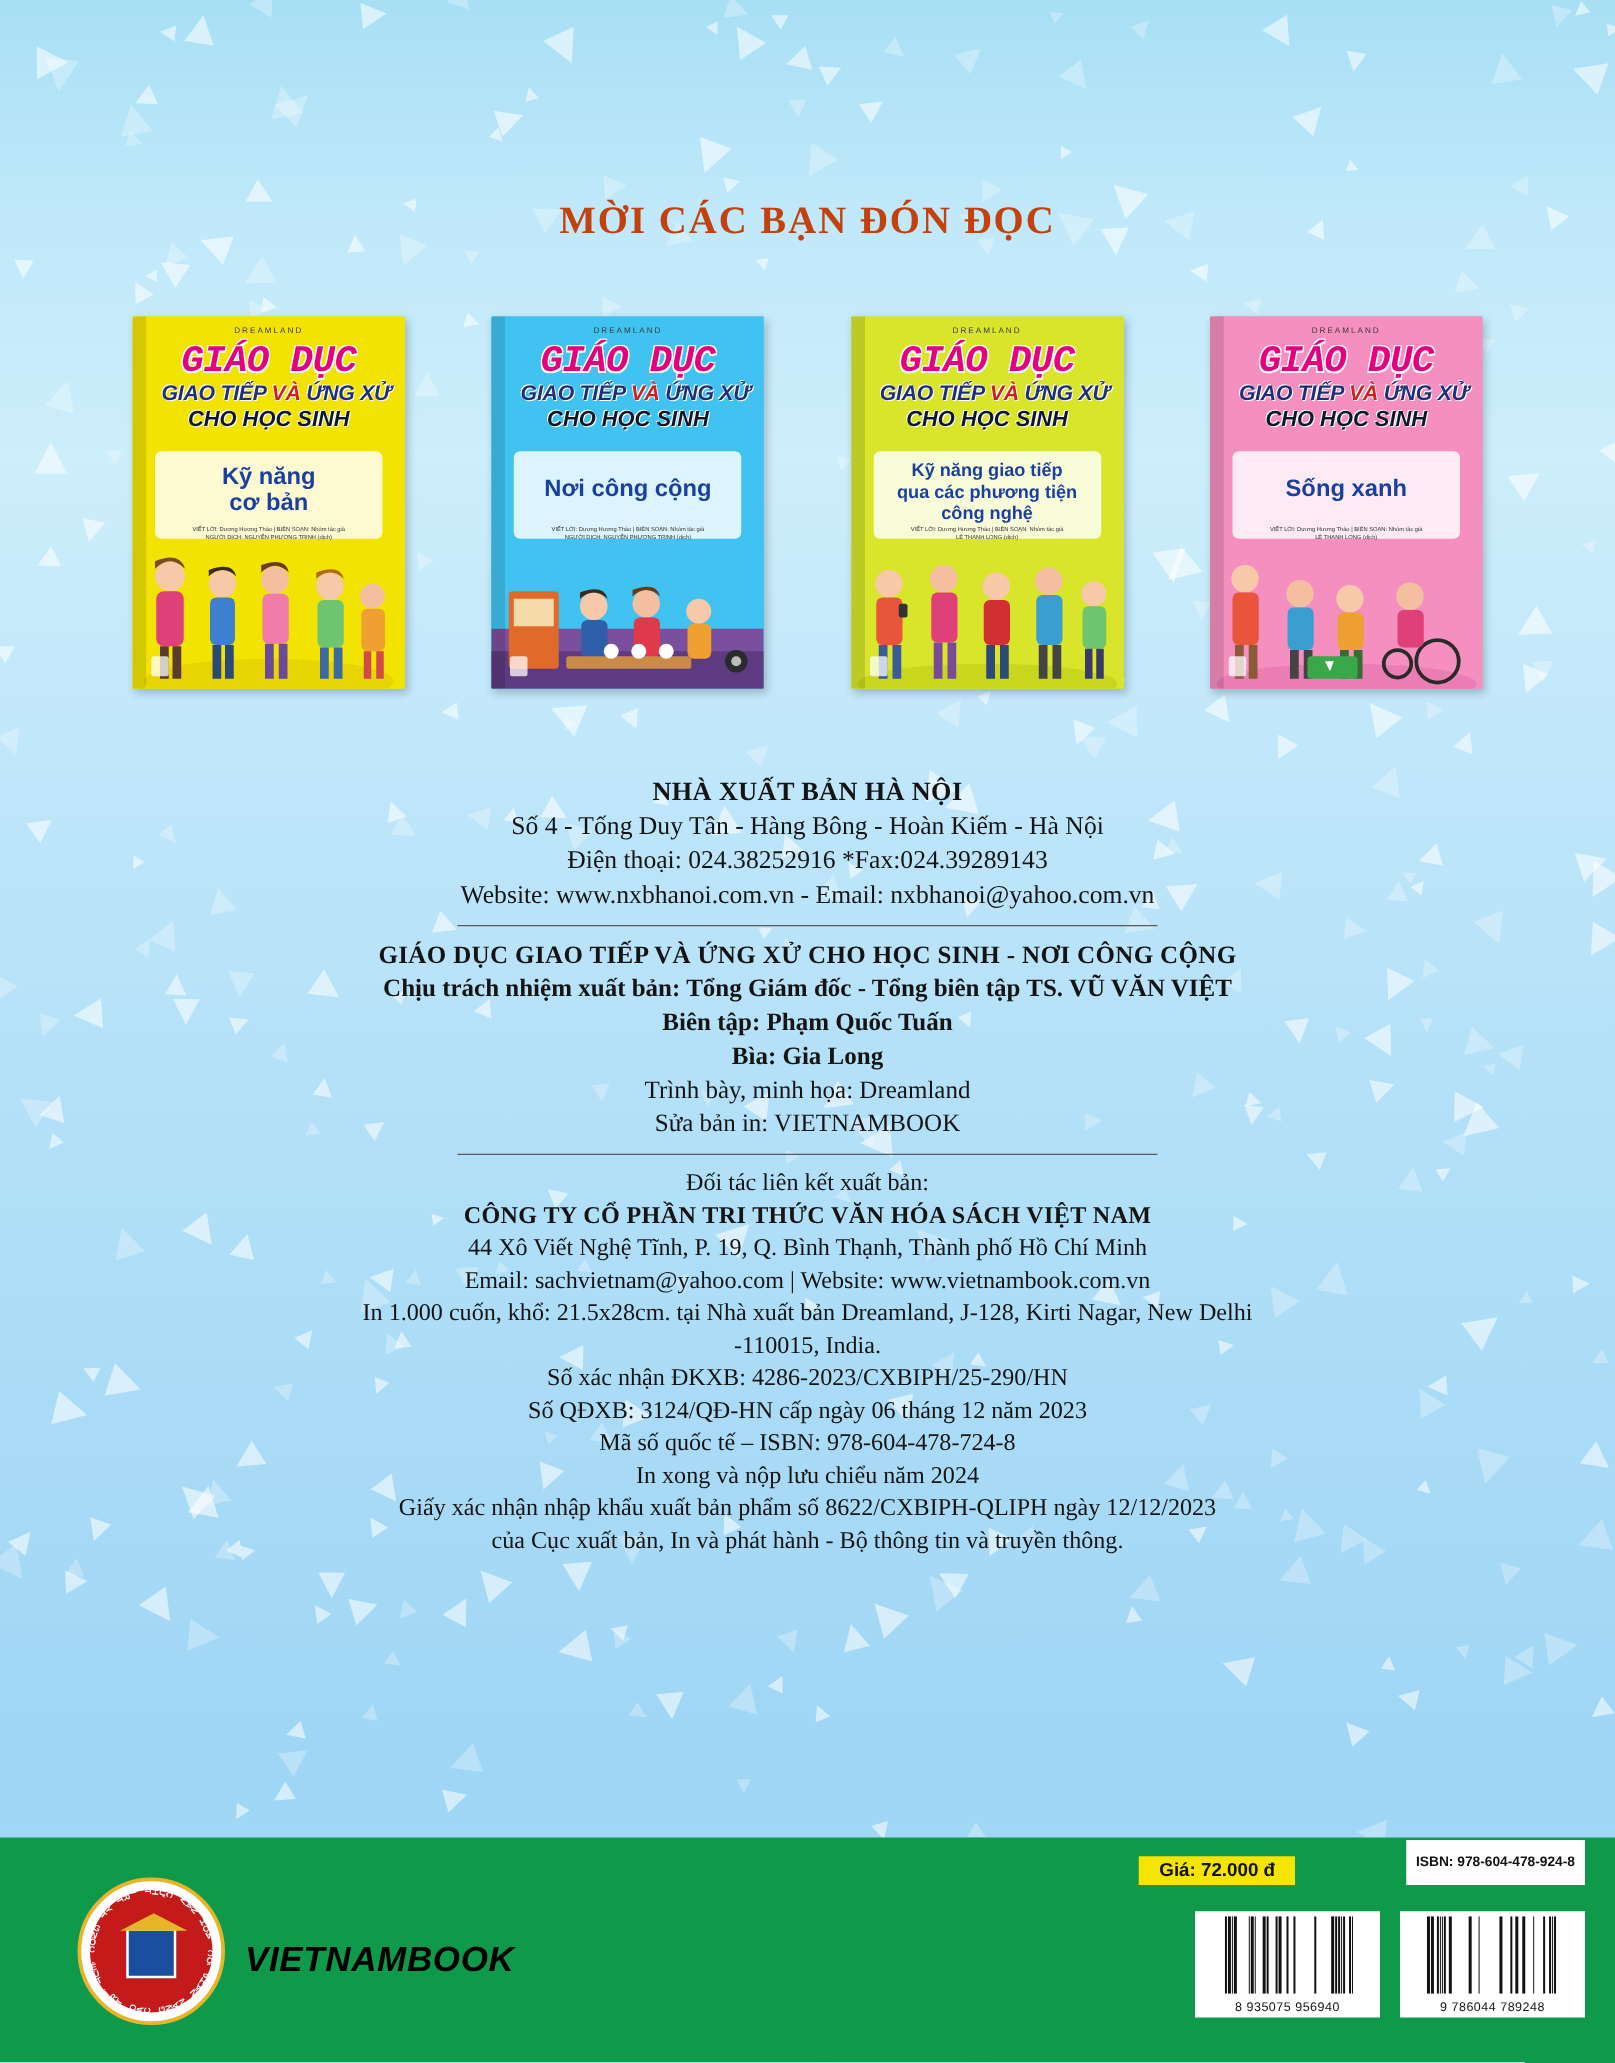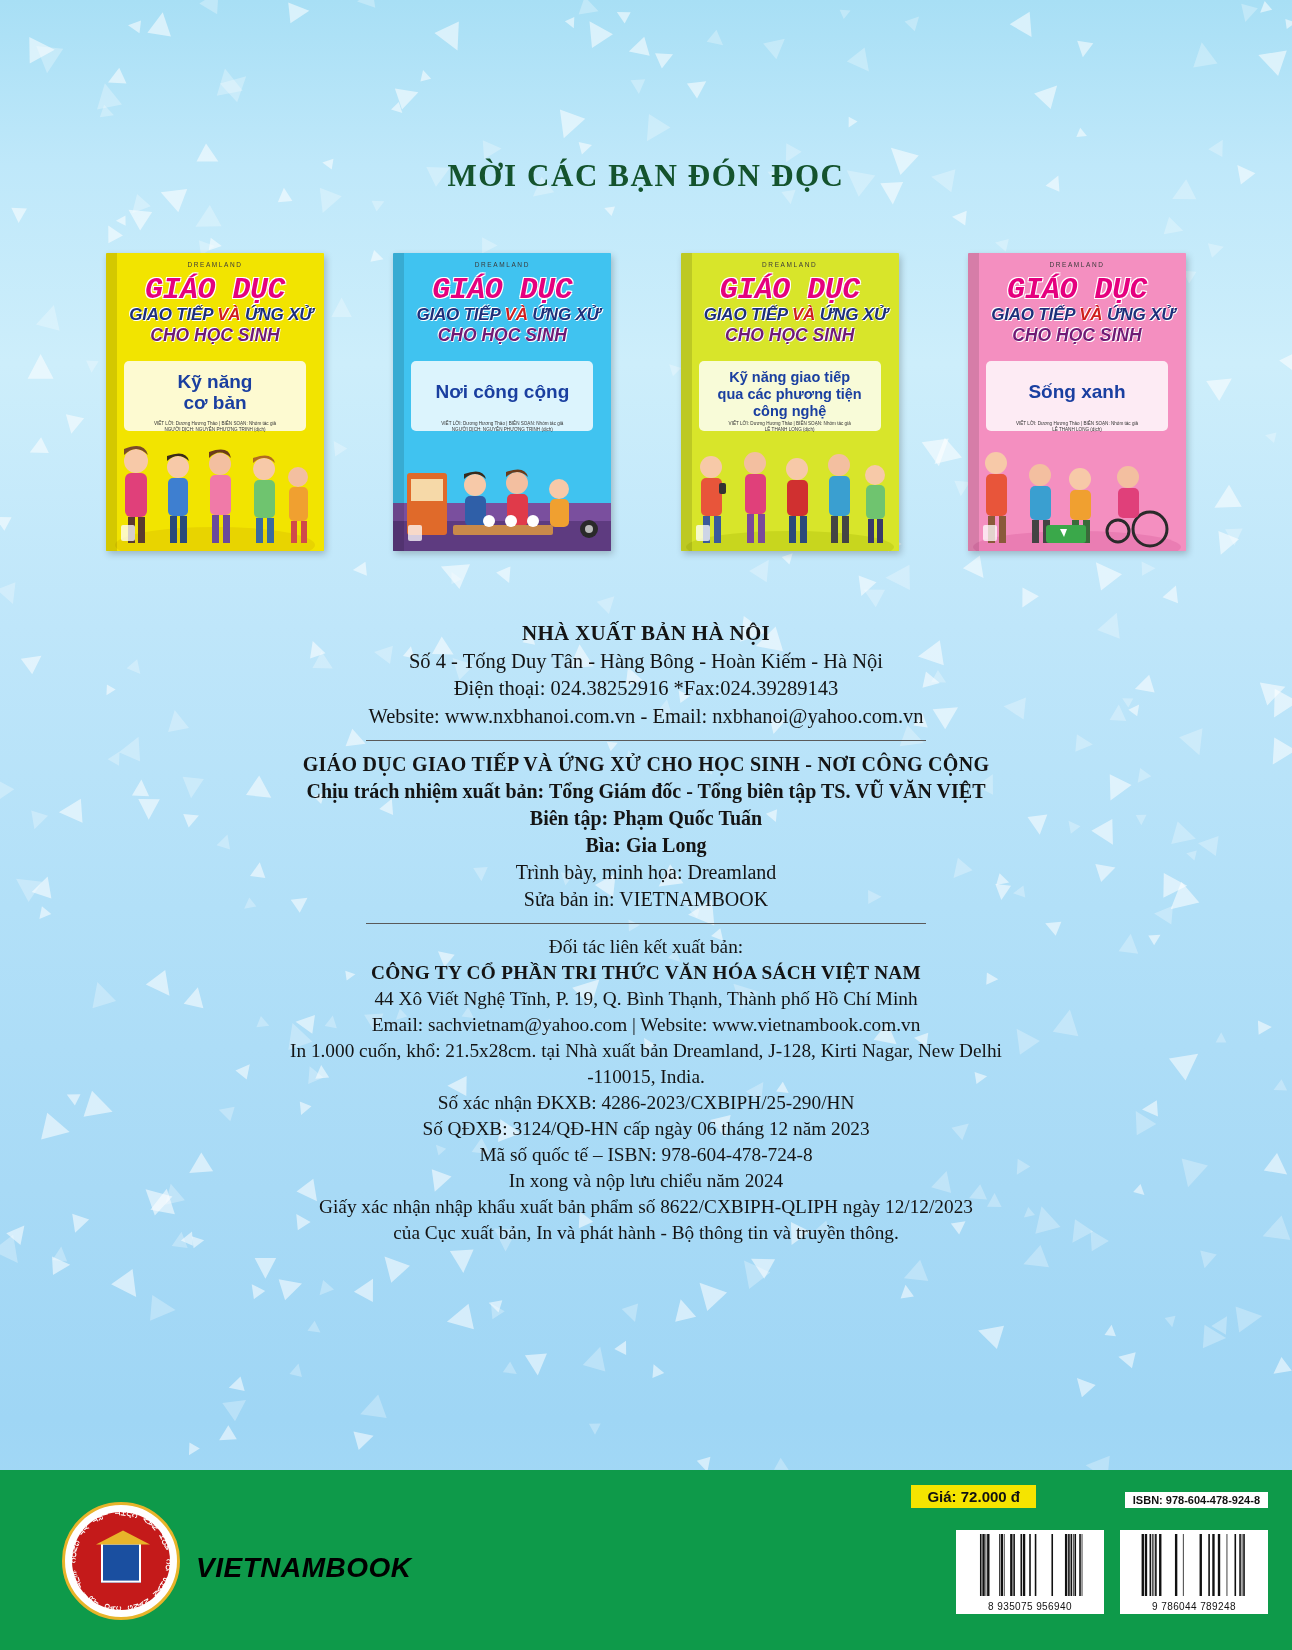--- a/index.html
+++ b/index.html
@@ -29,21 +29,21 @@
 
   
   .heading {
     position: absolute;
     top: 158px; left: 0; width: 100%;
     text-align: center;
     font-family: "Liberation Serif", serif;
     font-size: 31px;
     font-weight: bold;
     letter-spacing: 1.6px;
-    color: #14532d;
+    color: #c2410c;
   }
 
   
   .books {
     position: absolute;
     top: 253px; left: 106px;
     width: 1080px;
     display: flex;
     justify-content: space-between;
   }
@@ -88,21 +88,21 @@
     text-shadow: .8px .8px 0 #fff, -.8px -.8px 0 #fff;
     padding-left: 12px;
   }
   .t2 .red { color: #d01d1d; }
   .t3 {
     position: absolute; top: 72px; left: 0; width: 100%;
     text-align: center;
     font-family: "Liberation Sans", sans-serif;
     font-weight: bold; font-style: italic;
     font-size: 17.5px;
-    color: #701a75;
+    color: #0f172a;
     text-shadow: .8px .8px 0 #fff, -.8px -.8px 0 #fff;
   }
   .subbox {
     position: absolute; left: 18px; right: 18px;
     top: 108px; height: 70px;
     background: rgba(255,255,255,.82);
     border-radius: 5px;
   }
   .subtitle {
     position: absolute; left: 0; right: 0; top: 118px;
@@ -199,21 +199,21 @@
   .barcode-box {
     position: absolute; bottom: 36px;
     background: #ffffff;
     padding: 4px 20px 2px;
   }
   .barcode-left { right: 188px; width: 148px; }
   .barcode-right { right: 24px; width: 148px; }
   .isbn-label {
     position: absolute; right: 24px; bottom: 142px;
     background: #ffffff;
-    padding: 2px 8px;
+    padding: 12px 8px;
     font-family: "Liberation Sans", sans-serif;
     font-size: 11px; font-weight: bold; color: #111;
     white-space: nowrap;
   }
   .bars { height: 62px; width: 100%; }
   .barnum {
     font-family: "Liberation Sans", sans-serif;
     font-size: 10px; letter-spacing: .4px; text-align: center;
     color: #111; margin-top: 1px;
   }

